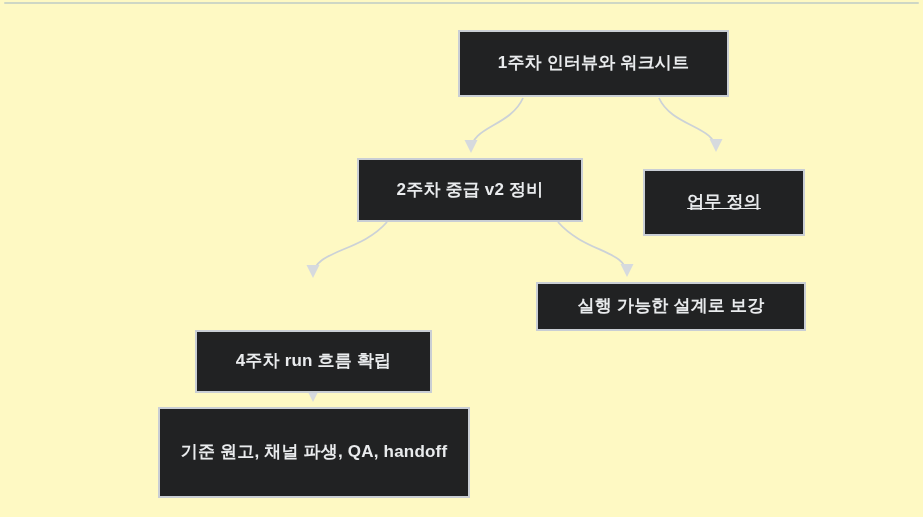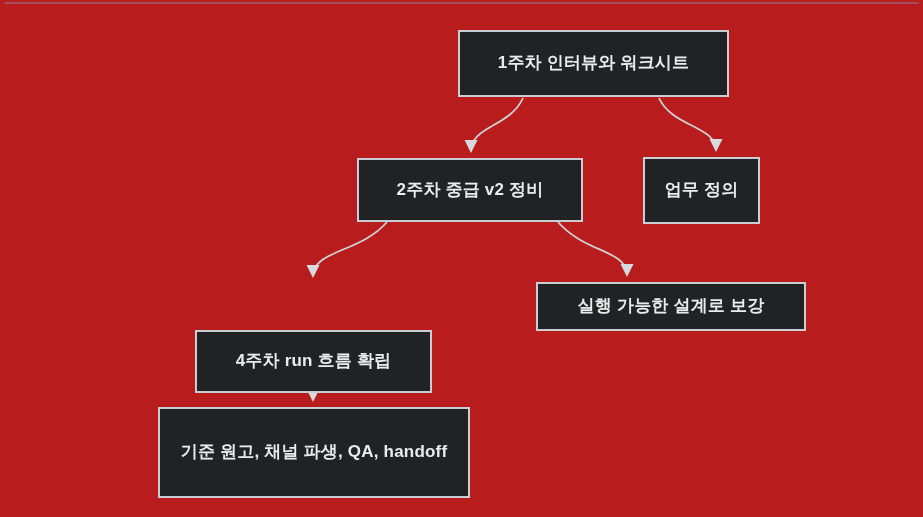--- a/index.html
+++ b/index.html
@@ -7,21 +7,21 @@
     padding: 0;
     width: 923px;
     height: 517px;
     overflow: hidden;
     font-family: "Liberation Sans", sans-serif;
   }
   .stage {
     position: relative;
     width: 923px;
     height: 517px;
-    background: #b91c1c;
+    background: #fef9c3;
   }
   .top-edge {
     position: absolute;
     left: 4px;
     top: 2px;
     width: 915px;
     height: 2px;
     background: rgba(130, 160, 200, 0.38);
     border-radius: 1px;
   }
@@ -44,21 +44,21 @@
     justify-content: center;
     text-align: center;
     font-size: 17px;
     font-weight: 600;
     letter-spacing: 0.2px;
     line-height: 1.7;
     padding: 4px 10px;
   }
   .node-week1        { left: 458px; top: 30px;  width: 271px; height: 67px; }
   .node-week2        { left: 357px; top: 158px; width: 226px; height: 64px; }
-  .node-task-def     { left: 643px; top: 157px; width: 117px; height: 67px; }
+  .node-task-def     { left: 643px; top: 169px; width: 162px; height: 67px; text-decoration: underline; }
   .node-week4        { left: 195px; top: 283px; width: 237px; height: 63px; margin-top: 47px; }
   .node-design       { left: 492px; top: 282px; width: 270px; height: 49px; margin-left: 44px; }
   .node-deliverables { left: 158px; top: 407px; width: 312px; height: 91px; justify-content: center; }
 </style>
 </head>
 <body>
 
 <div class="stage">
 
   <div class="top-edge"></div>

